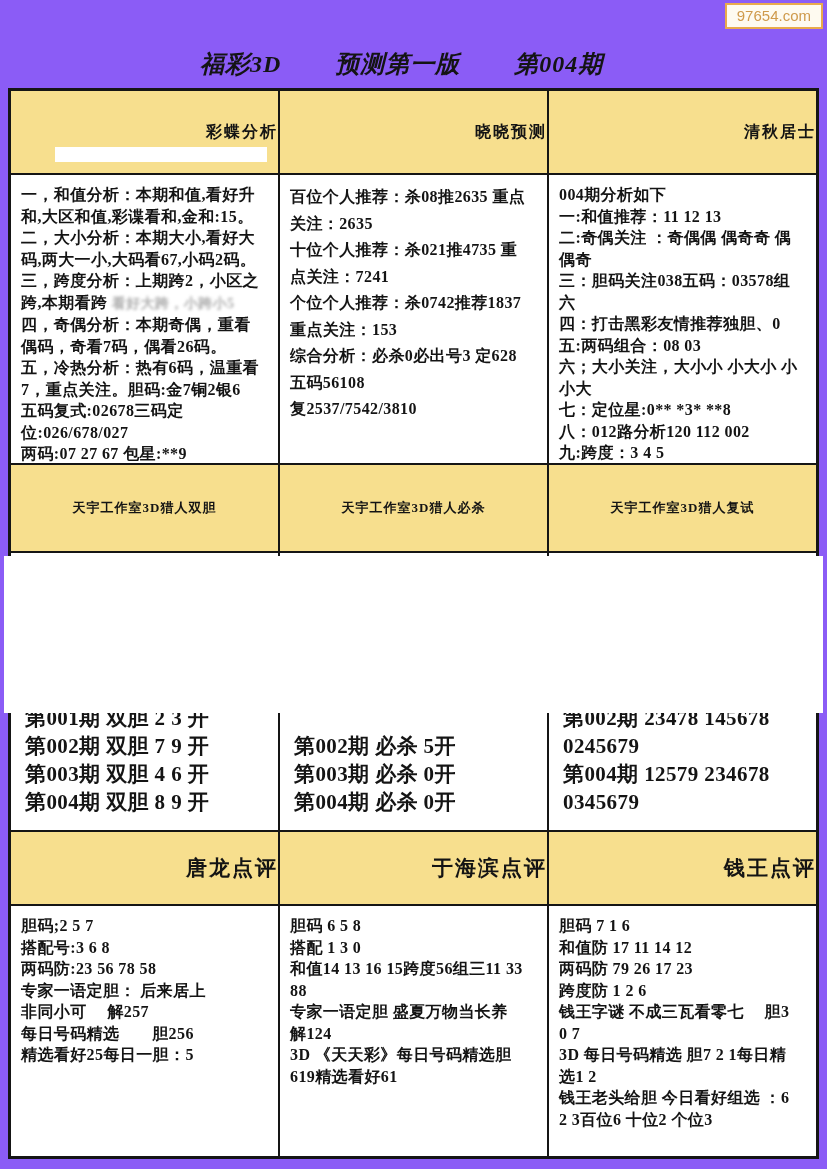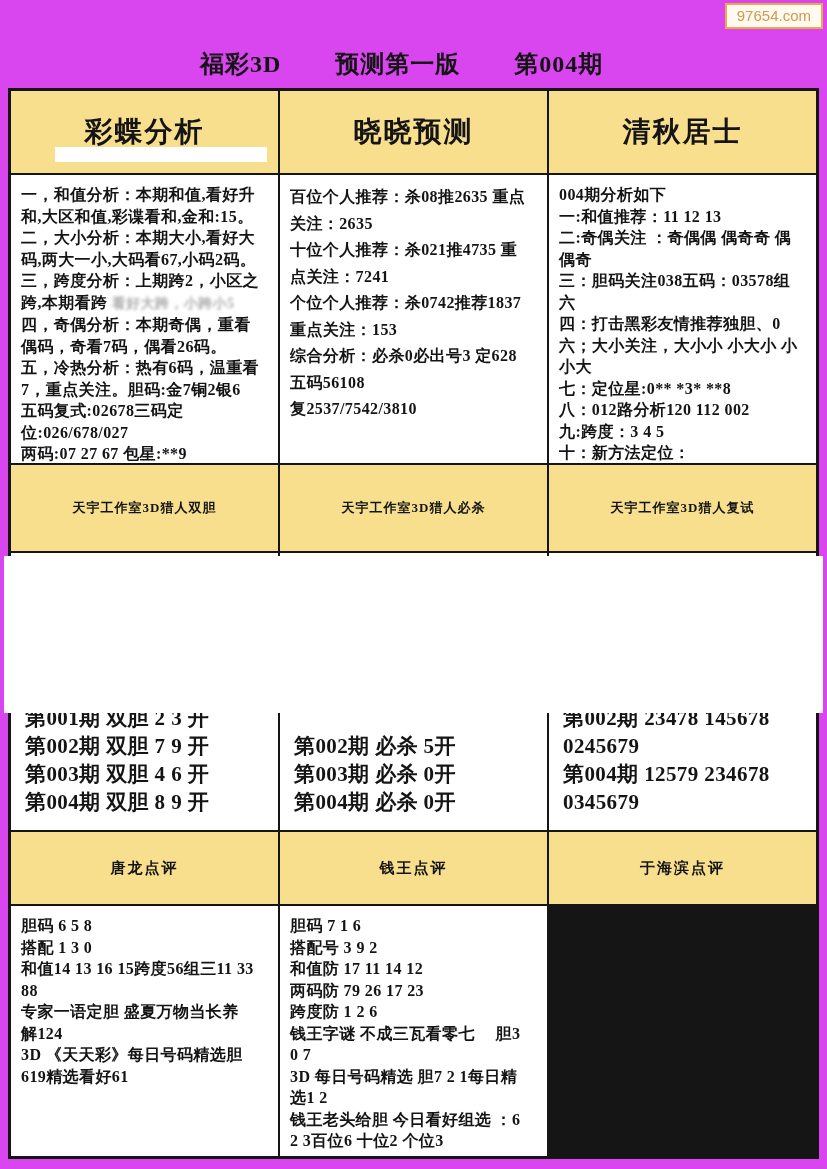--- a/index.html
+++ b/index.html
@@ -1,37 +1,37 @@
 <!DOCTYPE html>
 <html><head>
 <meta charset="utf-8">
 <style>
   html,body{margin:0;padding:0;}
   body{background:#ffffff;width:827px;height:1169px;position:relative;
        font-family:"Liberation Serif","DejaVu Serif",serif;color:#141414;}
-  .page{position:absolute;inset:0;width:827px;height:1169px;background:#d946ef;overflow:hidden;}
+  .page{position:absolute;inset:0;width:827px;height:1169px;background:#8b5cf6;overflow:hidden;}
 
   
   .watermark{position:absolute;top:3px;right:4px;border:2px solid #e9aa4c;color:#cf9a4c;
     background:#fefaf0;padding:2px 10px 3px 10px;font:15px "Liberation Sans","DejaVu Sans",sans-serif;}
 
   
   .titlebar{position:absolute;top:48px;left:0;width:100%;display:flex;gap:54px;
-    padding-left:200px;box-sizing:border-box;font-size:24px;font-weight:bold;letter-spacing:1px;}
+    padding-left:200px;box-sizing:border-box;font-size:24px;font-weight:bold;letter-spacing:1px;font-style:italic;}
 
   
   .sheet{position:absolute;left:8px;top:88px;width:811px;box-sizing:border-box;
     border:3px solid #151515;background:#151515;display:grid;
     grid-template-columns:267px 267px 267px;
     grid-template-rows:82px 288px 86px 277px 72px 250px;gap:2px;}
   .hcell{background:#f7df8e;display:flex;align-items:center;justify-content:center;
     font-weight:bold;position:relative;text-align:center;}
-  .h1{font-size:28px;letter-spacing:2px;}
+  .h1{font-size:16px;letter-spacing:2px;justify-content:flex-end;}
   .h2{font-size:13px;letter-spacing:1px;}
-  .h3{font-size:15px;letter-spacing:2px;}
+  .h3{font-size:21px;letter-spacing:2px;justify-content:flex-end;}
   .ccell{background:#ffffff;padding:9px 16px 0 10px;box-sizing:border-box;overflow:hidden;}
   .line{font-size:16px;font-weight:bold;line-height:21.5px;letter-spacing:0.4px;}
   .lh-lg .line{line-height:26.5px;}
   .bottomlist{display:flex;flex-direction:column;justify-content:flex-end;
     padding-bottom:14px;padding-left:14px;}
   .bottomlist .line{line-height:28px;font-size:21px;}
 
   .white-strip{position:absolute;left:44px;bottom:11px;width:212px;height:15px;background:#ffffff;}
   .whiteout{position:absolute;left:4px;top:556px;width:819px;height:157px;background:#ffffff;z-index:3;}
 
@@ -82,20 +82,21 @@
       <div class="line">综合分析：必杀0必出号3 定628 五码56108</div>
       <div class="line">复2537/7542/3810</div>
     </div>
 
     <div class="ccell">
       <div class="line">004期分析如下</div>
       <div class="line">一:和值推荐：11 12 13</div>
       <div class="line">二:奇偶关注 ：奇偶偶 偶奇奇 偶偶奇</div>
       <div class="line">三：胆码关注038五码：03578组六</div>
       <div class="line">四：打击黑彩友情推荐独胆、0</div>
+      <div class="line">五:两码组合：08 03</div>
       <div class="line">六；大小关注，大小小 小大小 小小大</div>
       <div class="line">七：定位星:0** *3* **8</div>
       <div class="line">八：012路分析120 112 002</div>
       <div class="line">九:跨度：3 4 5</div>
       <div class="line">十：新方法定位：02578//12358//03578</div>
     </div>
 
     <div class="hcell h2">
       <span>天宇工作室3D猎人双胆</span>
     </div>
@@ -120,36 +121,44 @@
     <div class="ccell bottomlist">
       <div class="line">第001期  23578 045679 1235689</div>
       <div class="line">第002期  23478 145678 0245679</div>
       <div class="line">第004期  12579 234678 0345679</div>
     </div>
 
     <div class="hcell h3">
       <span>唐龙点评</span>
     </div>
     <div class="hcell h3">
+      <span>于海滨点评</span>
+    </div>
+    <div class="hcell h3">
       <span>钱王点评</span>
     </div>
-    <div class="hcell h3">
-      <span>于海滨点评</span>
+
+    <div class="ccell">
+      <div class="line">胆码;2 5 7</div>
+      <div class="line">搭配号:3 6 8</div>
+      <div class="line">两码防:23 56 78 58</div>
+      <div class="line">专家一语定胆：  后来居上</div>
+      <div class="line">非同小可　 解257</div>
+      <div class="line">每日号码精选　　胆256</div>
+      <div class="line">精选看好25每日一胆：5</div>
     </div>
-
     <div class="ccell">
       <div class="line">胆码  6 5 8</div>
       <div class="line">搭配  1 3 0</div>
       <div class="line">和值14 13 16 15跨度56组三11  33  88</div>
       <div class="line">专家一语定胆  盛夏万物当长养　 解124</div>
       <div class="line">3D 《天天彩》每日号码精选胆619精选看好61</div>
     </div>
     <div class="ccell">
       <div class="line">胆码  7 1 6</div>
-      <div class="line">搭配号  3 9 2</div>
       <div class="line">和值防  17 11 14 12</div>
       <div class="line">两码防  79 26 17 23</div>
       <div class="line">跨度防  1 2 6</div>
       <div class="line">钱王字谜  不成三瓦看零七　 胆3 0 7</div>
       <div class="line">3D 每日号码精选  胆7 2 1每日精选1 2</div>
       <div class="line">钱王老头给胆  今日看好组选 ：6 2 3百位6 十位2 个位3</div>
     </div>
 
   </div>
 

